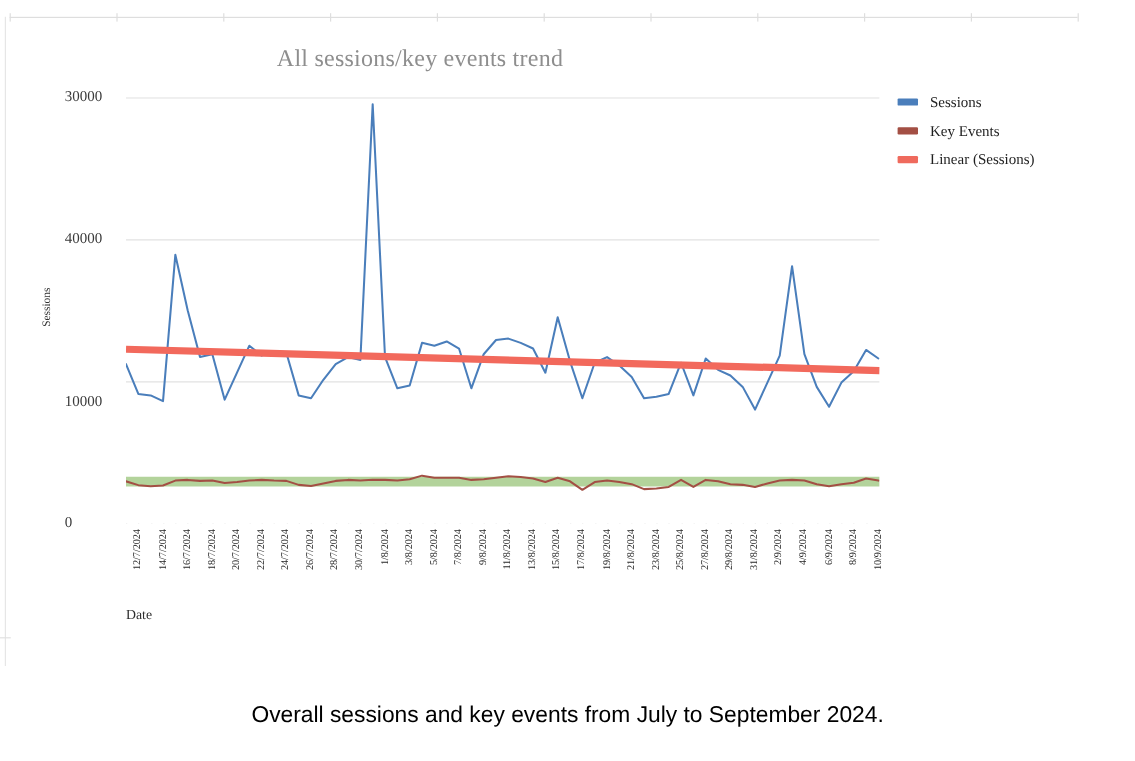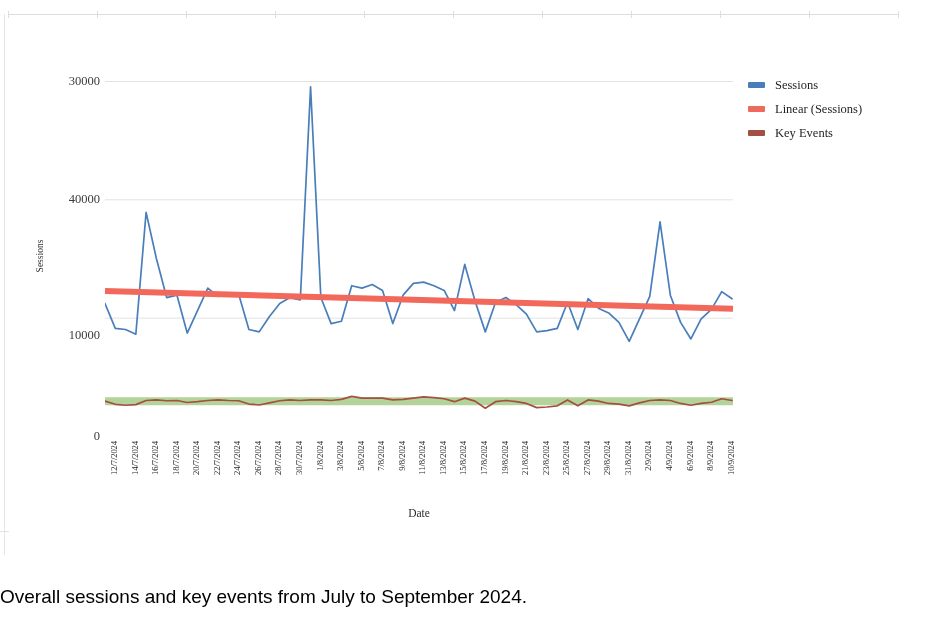--- a/index.html
+++ b/index.html
@@ -78,21 +78,21 @@
     width: 628px;
     height: 355px;
   }
   #plot-svg { display: block; }
 
   
   .ytick {
     position: absolute;
     right: 0;
     width: 46px;
-    text-align: right;
+    text-align: left;
     font-size: 12.5px;
     color: #3b3b3b;
     font-family: "Liberation Serif", serif;
     transform: translateY(-50%);
   }
   #y-axis-labels {
     position: absolute;
     left: 50px;
     top: 63px;
     width: 50px;
@@ -129,21 +129,20 @@
     transform-origin: left top;
     transform: rotate(-90deg) translateX(-100%);
     letter-spacing: -0.1px;
   }
 
   #x-axis-title {
     position: absolute;
     left: 105px;
     top: 489px;
     width: 628px;
-    text-align: center;
     font-size: 11.5px;
     color: #2b2b2b;
     font-family: "Liberation Serif", serif;
   }
 
   
   #legend {
     position: absolute;
     left: 748px;
     top: 55px;
@@ -167,20 +166,21 @@
     font-family: "Liberation Serif", serif;
     white-space: nowrap;
   }
 
   
   #caption {
     position: absolute;
     left: 0;
     top: 586px;
     width: 946px;
+    text-align: center;
     font-size: 19px;
     color: #000000;
     font-family: "Liberation Sans", sans-serif;
   }
 </style>
 </head>
 <body>
 
 <div id="doc-ruler-top">
     <div class="tick" style="left: 0px;"></div>
@@ -193,20 +193,21 @@
     <div class="tick" style="left: 623px;"></div>
     <div class="tick" style="left: 712px;"></div>
     <div class="tick" style="left: 801px;"></div>
     <div class="tick" style="left: 890px;"></div>
   </div>
 <div id="doc-rule-left"></div>
 <div id="doc-rule-left-tick"></div>
 
 <div id="chart-object">
 
+  <div id="chart-title">All sessions/key events trend</div>
 
   <div id="y-axis-title">Sessions</div>
 
   <div id="y-axis-labels">
       <div class="ytick" style="top: 355px;">0</div>
       <div class="ytick" style="top: 236.667px; margin-top: 17px;">10000</div>
       <div class="ytick" style="top: 118.333px;">40000</div>
       <div class="ytick" style="top: 0px;">30000</div>
     </div>
 
@@ -327,23 +328,23 @@
     </div>
 
   <div id="x-axis-title">Date</div>
 
   <div id="legend">
       <div class="legend-row">
         <span class="legend-swatch" style="background: rgb(74, 126, 187);"></span>
         <span class="legend-label">Sessions</span>
       </div>
       <div class="legend-row">
+        <span class="legend-swatch" style="background: rgb(163, 79, 68);"></span>
+        <span class="legend-label">Key Events</span>
+      </div>
+      <div class="legend-row">
         <span class="legend-swatch" style="background: rgb(239, 106, 93);"></span>
         <span class="legend-label">Linear (Sessions)</span>
       </div>
-      <div class="legend-row">
-        <span class="legend-swatch" style="background: rgb(163, 79, 68);"></span>
-        <span class="legend-label">Key Events</span>
-      </div>
     </div>
 </div>
 
 <div id="caption">Overall sessions and key events from July to September 2024.</div>
 
 </body></html>

